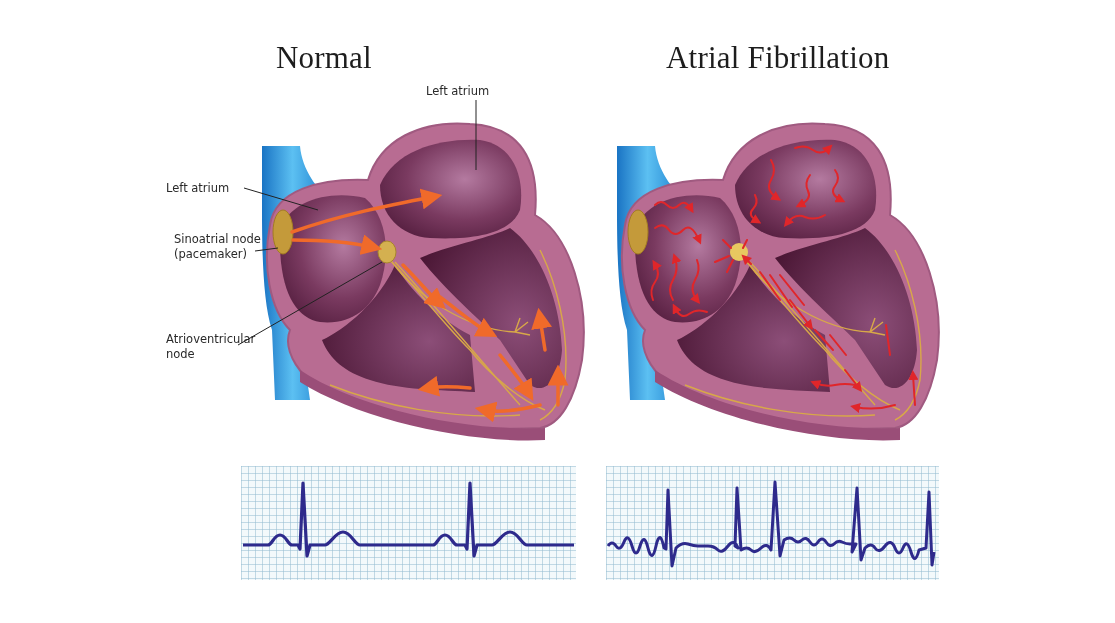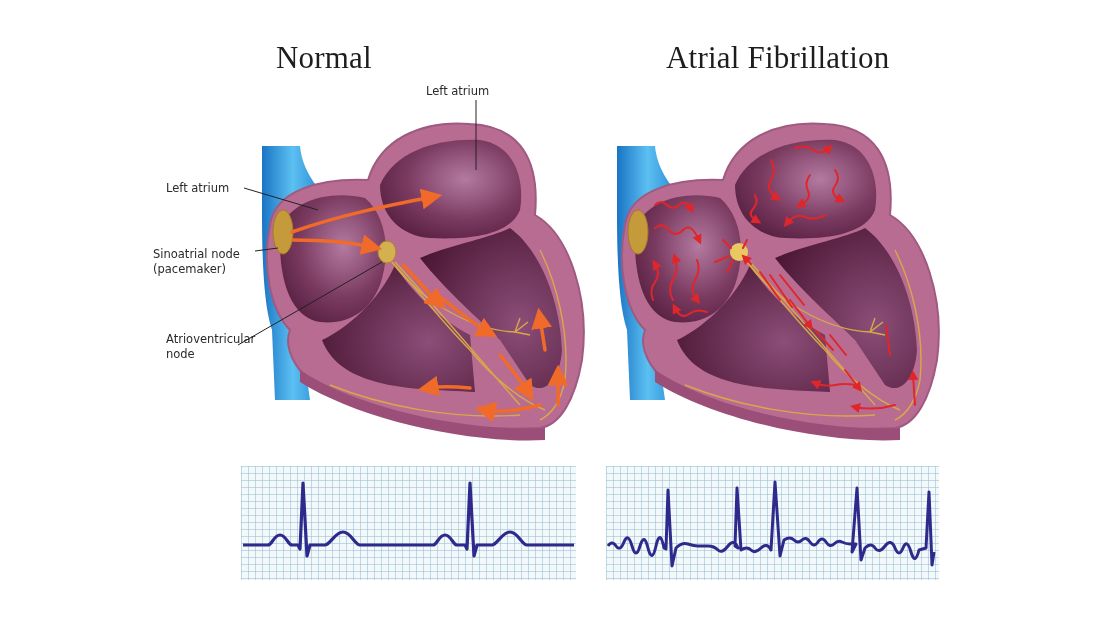--- a/index.html
+++ b/index.html
@@ -14,21 +14,21 @@
     background-size:7px 7px;}
 </style>
 </head>
 <body>
 
 <div class="title" style="left:276px;">Normal</div>
 <div class="title" style="left:618px;margin-left:48px;">Atrial Fibrillation</div>
 
 <div class="label" style="left:426px;top:84px;">Left atrium</div>
 <div class="label" style="left:166px;top:181px;">Left atrium</div>
-<div class="label" style="left:153px;top:232px;margin-top:15px;">
+<div class="label" style="left:174px;top:232px;">
   <div>Sinoatrial node</div>
   <div>(pacemaker)</div>
 </div>
 <div class="label" style="left:166px;top:332px;">
   <div>Atrioventricular</div>
   <div>node</div>
 </div>
 
 <div class="ecg-box" style="left:241px;top:466px;width:335px;height:114px;"></div>
 <div class="ecg-box" style="left:606px;top:466px;width:333px;height:114px;"></div>

